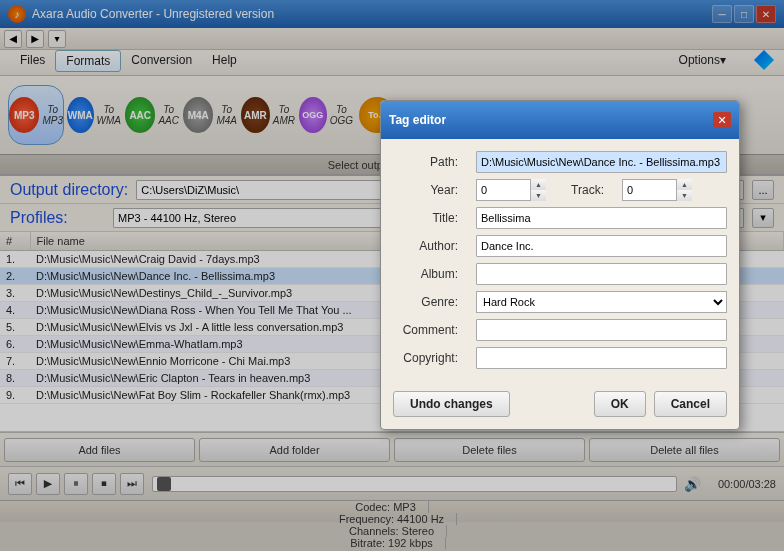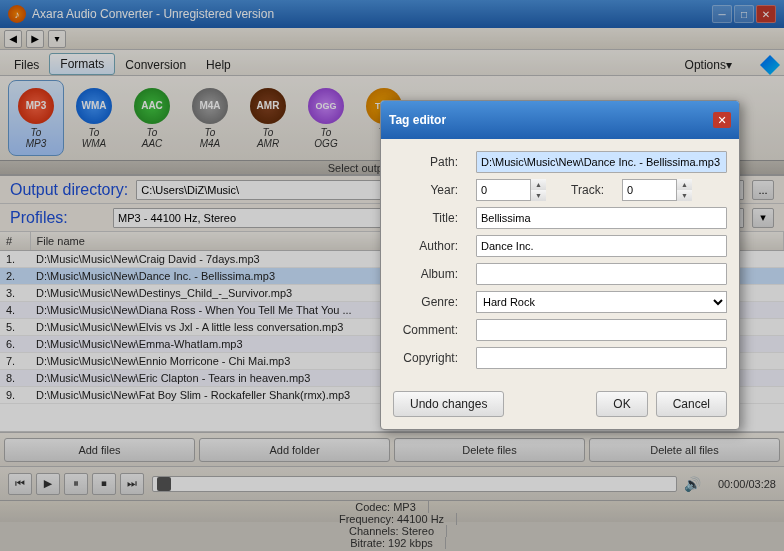--- a/index.html
+++ b/index.html
@@ -71,22 +71,22 @@
       cursor: pointer;
       font-size: 10px;
       display: flex; align-items: center; justify-content: center;
     }
 
     
     .menu-bar {
       background: linear-gradient(to bottom, #f5f2ec, #e8e4dc);
       height: 26px;
       display: flex;
-      align-items: flex-end;
-      padding: 0 4px;
+      align-items: flex-start;
+      padding: 0 10px;
       border-bottom: 1px solid #bbb;
     }
     .menu-item {
       padding: 3px 10px;
       cursor: pointer;
       border-radius: 3px;
       font-size: 12px;
       color: #222;
     }
     .menu-item.active {
@@ -120,27 +120,27 @@
       flex-direction: column;
     }
     .toolbar-icons {
       display: flex;
       align-items: center;
       padding: 4px 8px;
       gap: 2px;
       flex: 1;
     }
     .tool-btn {
-      width: 56px; height: 76px;
-      display: flex;
-      flex-direction: column;
+      width: 56px; height: 60px;
+      display: flex;
+      flex-direction: row;
       align-items: center;
       justify-content: center;
       cursor: pointer;
-      border-radius: 8px;
+      border-radius: 16px;
       border: 1px solid transparent;
       gap: 3px;
     }
     .tool-btn.selected {
       background: linear-gradient(to bottom, #ddeeff, #aaccff);
       border: 1px solid #6699cc;
     }
     .tool-icon {
       width: 36px; height: 36px;
       border-radius: 50%;
@@ -437,20 +437,21 @@
     }
     .modal-btn {
       height: 26px;
       padding: 0 16px;
       border: 1px solid #aaa;
       background: linear-gradient(to bottom, #f8f8f8, #ddd);
       border-radius: 3px;
       cursor: pointer;
       font-size: 12px;
       color: #222;
+      font-weight: bold;
     }
     .modal-btn.ok-btn { margin-left: auto; }
   </style>
 </head>
 <body>
 
 <div class="title-bar">
   <div class="title-bar-left">
     <div class="app-icon">
       <span>♪</span>

